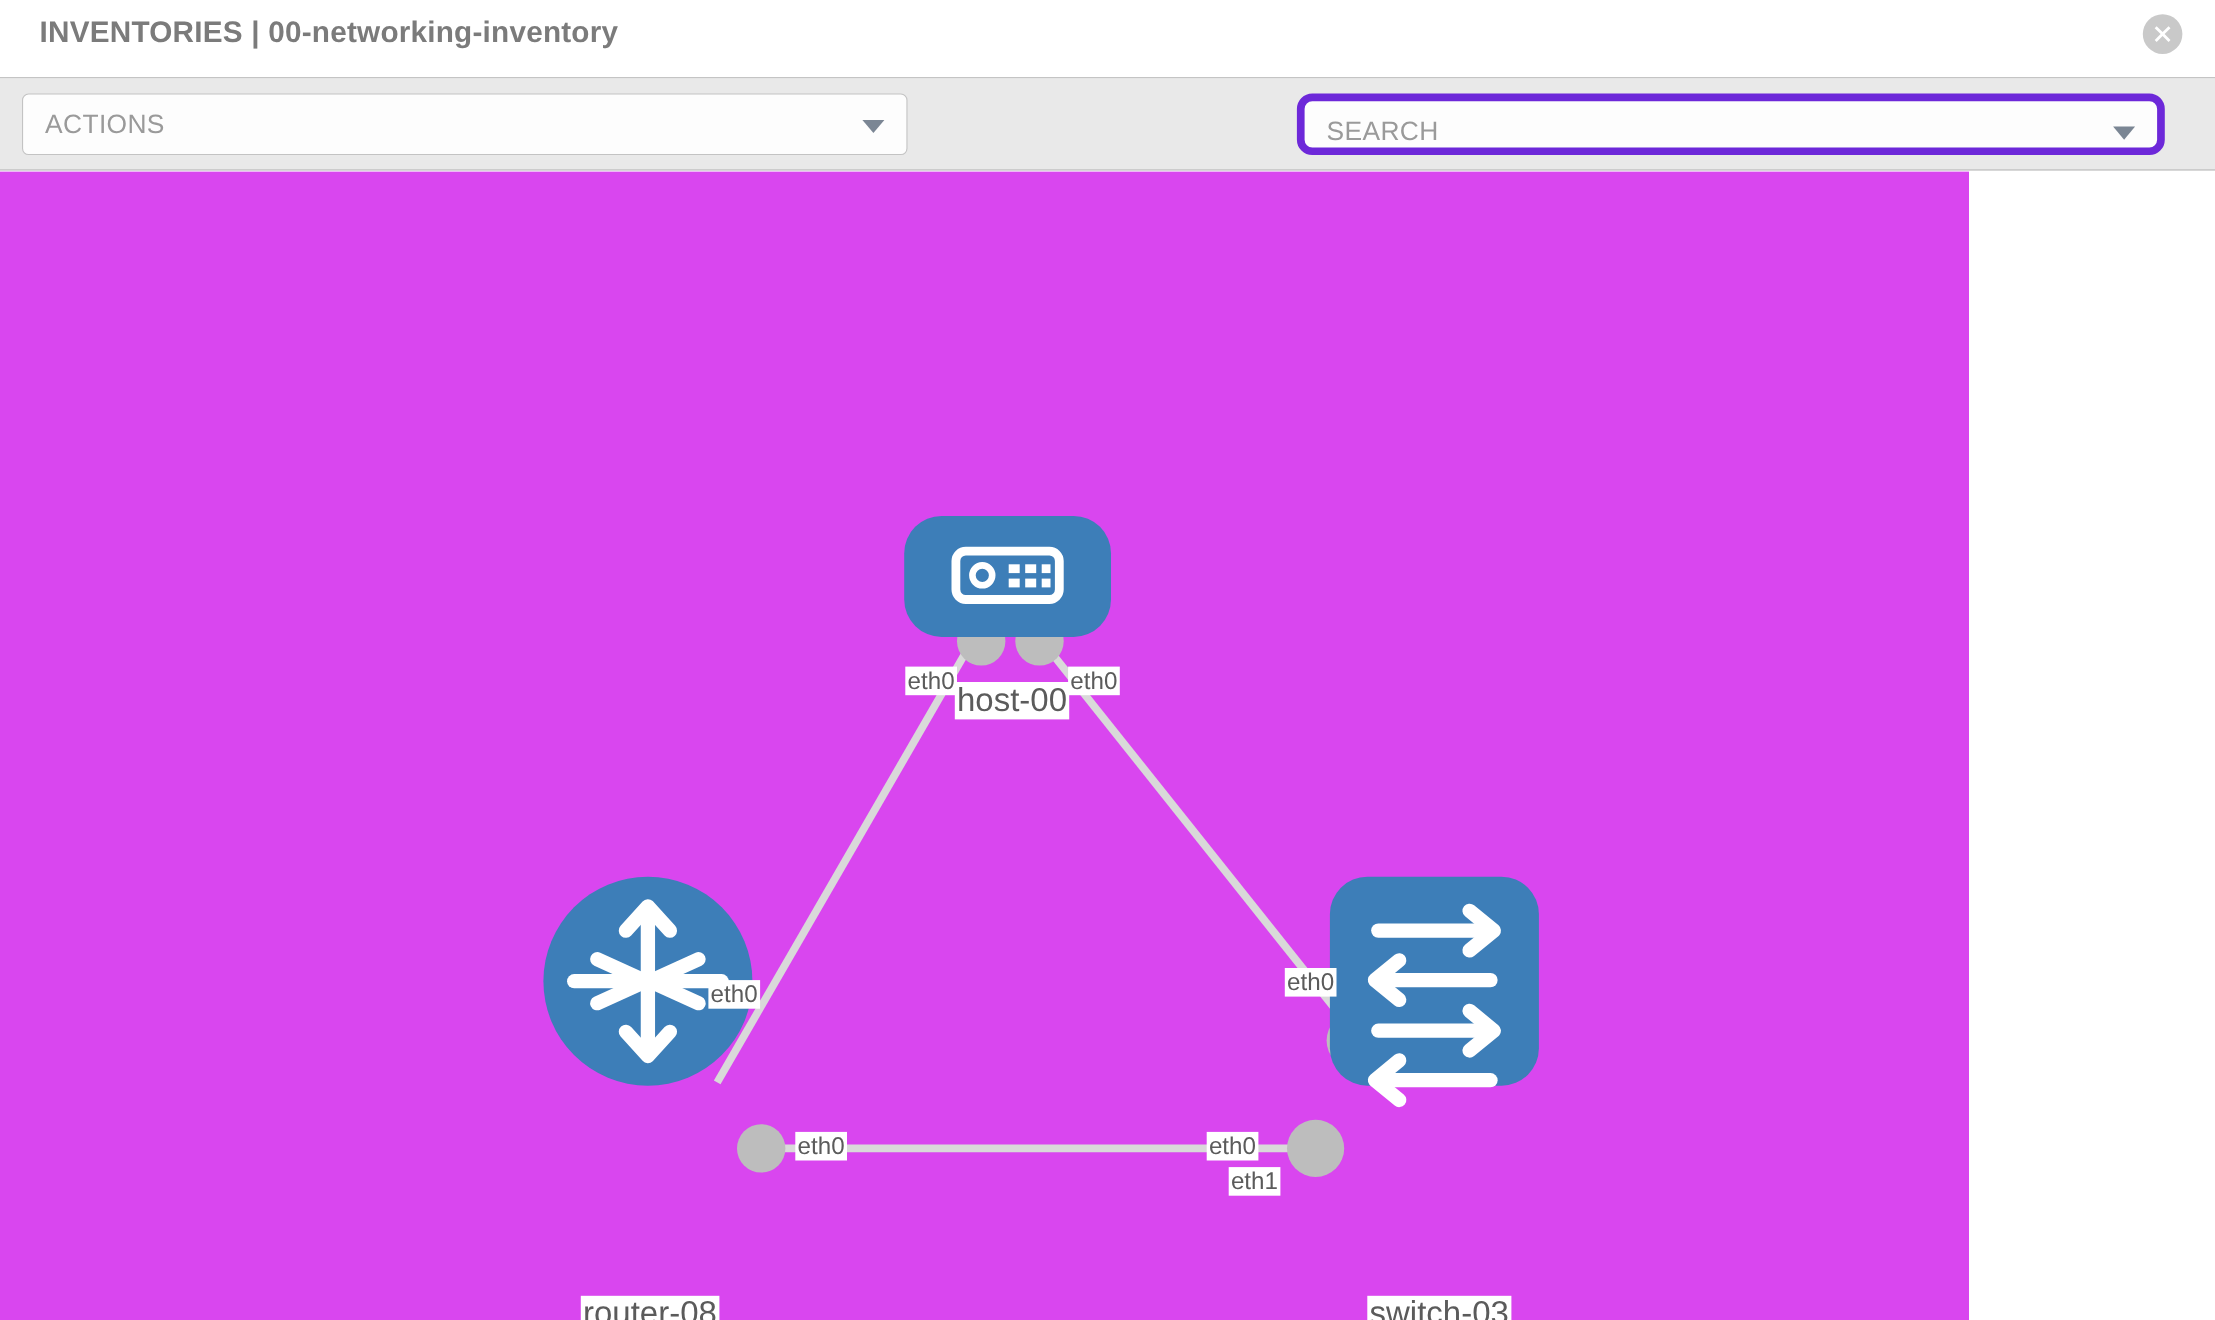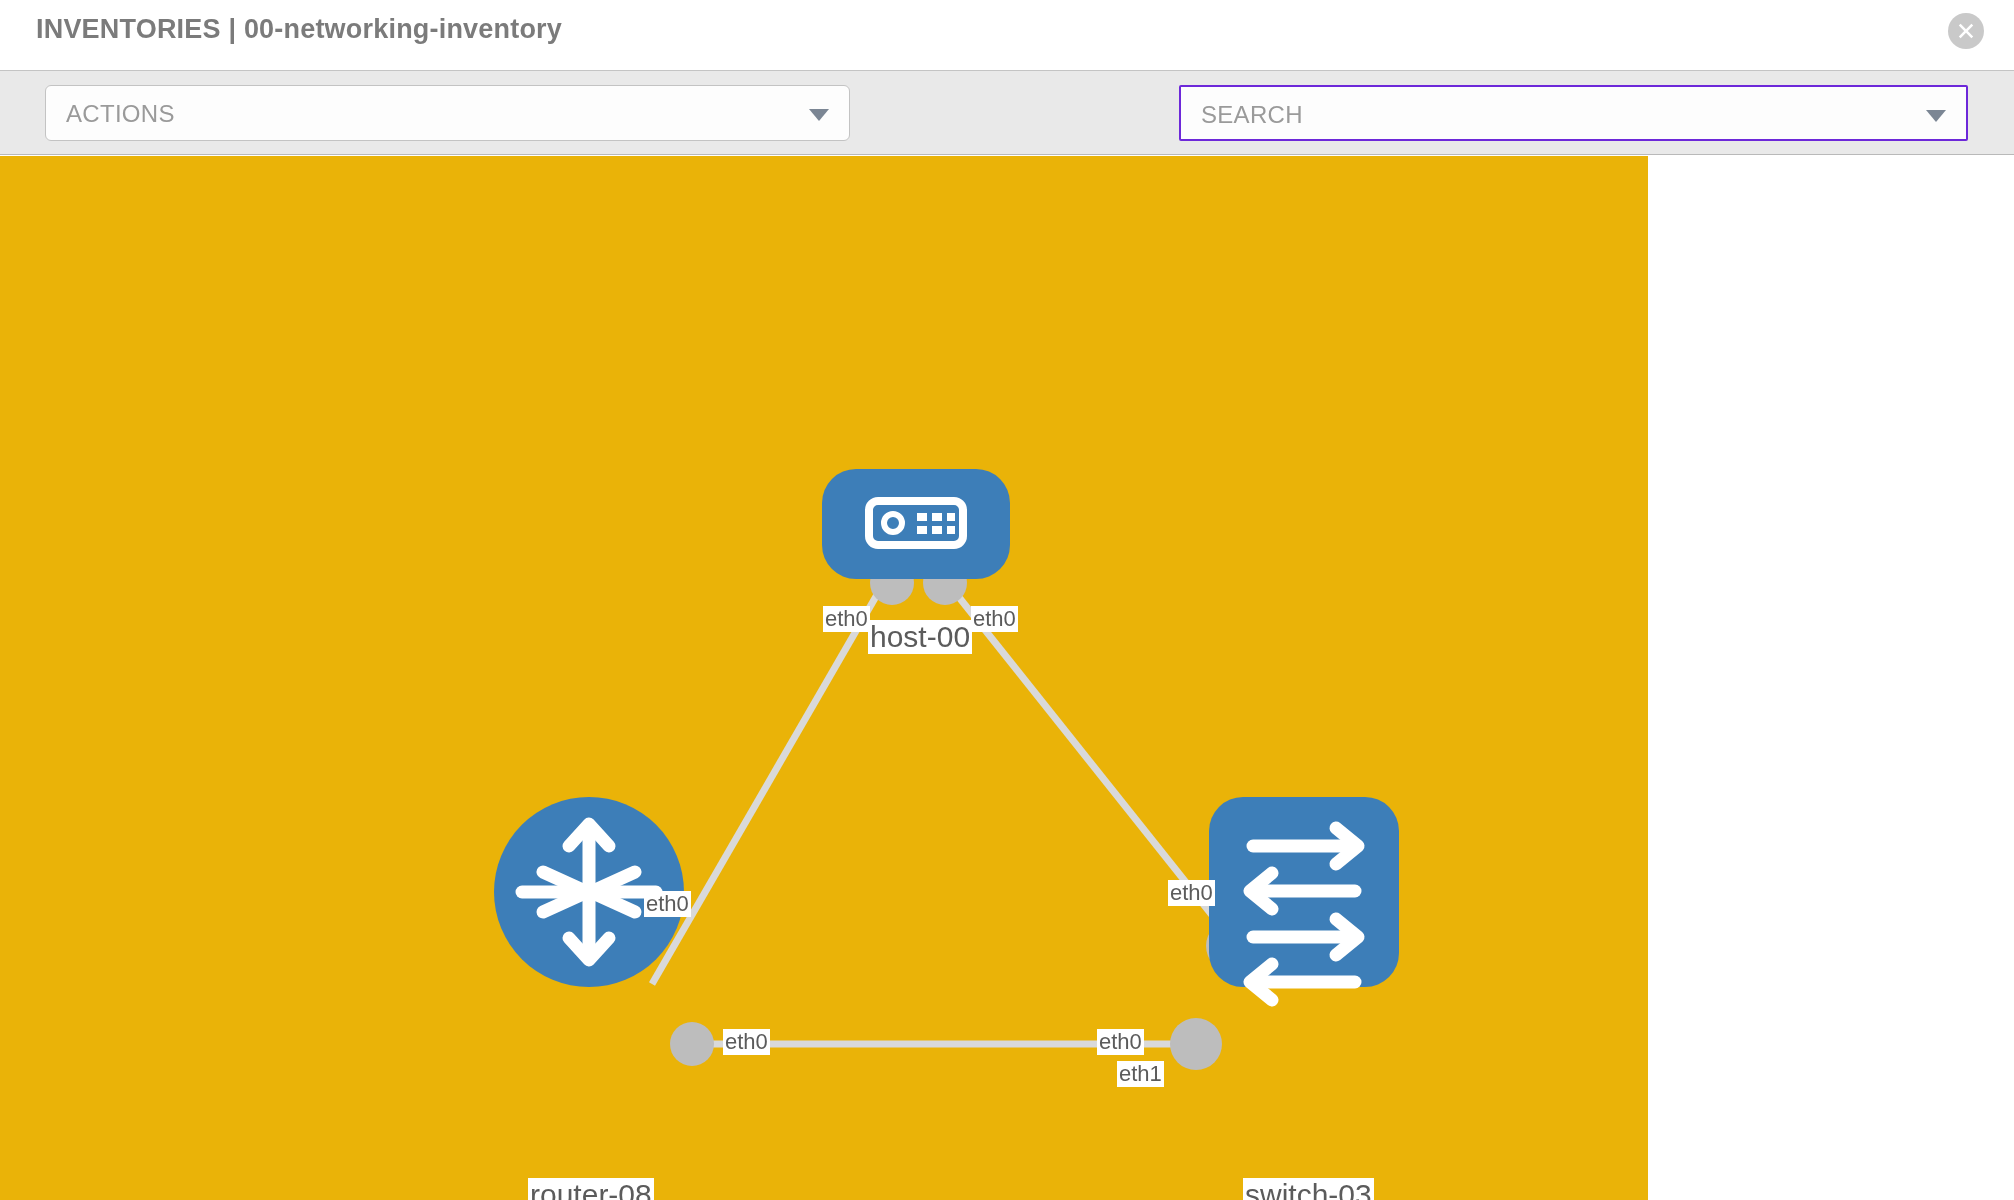--- a/index.html
+++ b/index.html
@@ -30,21 +30,21 @@
   .close-btn svg { position:absolute; left:8px; top:8px; }
 
   
   .toolbar {
     position:absolute; left:0; top:70px; width:2014px; height:85px;
     background:#e9e9e9;
     border-top:1px solid #c4c4c4;
     border-bottom:1px solid #b9b9b9;
   }
   .actions-select {
-    position:absolute; left:45px; top:14px;
+    position:absolute; left:20px; top:14px;
     width:805px; height:56px;
     background:#fdfdfd;
     border:1px solid #c3c3c3; border-radius:6px;
     cursor:pointer;
   }
   .actions-select .sel-label {
     position:absolute; left:20px; top:14px;
     font-size:24px; color:#9a9a9a; letter-spacing:0.3px;
   }
   .caret {
@@ -58,33 +58,33 @@
     position:absolute; top:90px;
     width:42px; height:42px; cursor:pointer;
   }
   .wrench-icon { left:1042px; }
   .key-icon { left:1112px; }
 
   .search-select {
     position:absolute; left:1179px; top:14px;
     width:789px; height:56px;
     background:#fdfdfd;
-    border:2px solid #6d28d9; border-radius:2px;
+    border:7px solid #6d28d9; border-radius:14px;
     cursor:text;
   }
   .search-select .sel-label {
     position:absolute; left:20px; top:14px;
     font-size:24px; color:#9a9a9a; letter-spacing:0.3px;
   }
 
   
   .canvas {
     position:absolute; left:0; top:156px;
-    width:1648px; height:1044px;
-    background:#eab308;
+    width:1790px; height:1044px;
+    background:#d946ef;
     overflow:hidden;
   }
   .topo-svg { position:absolute; left:0; top:0; }
 
   
   .nlabel {
     position:absolute;
     background:#ffffff;
     color:#5b5b5b;
     white-space:nowrap;

